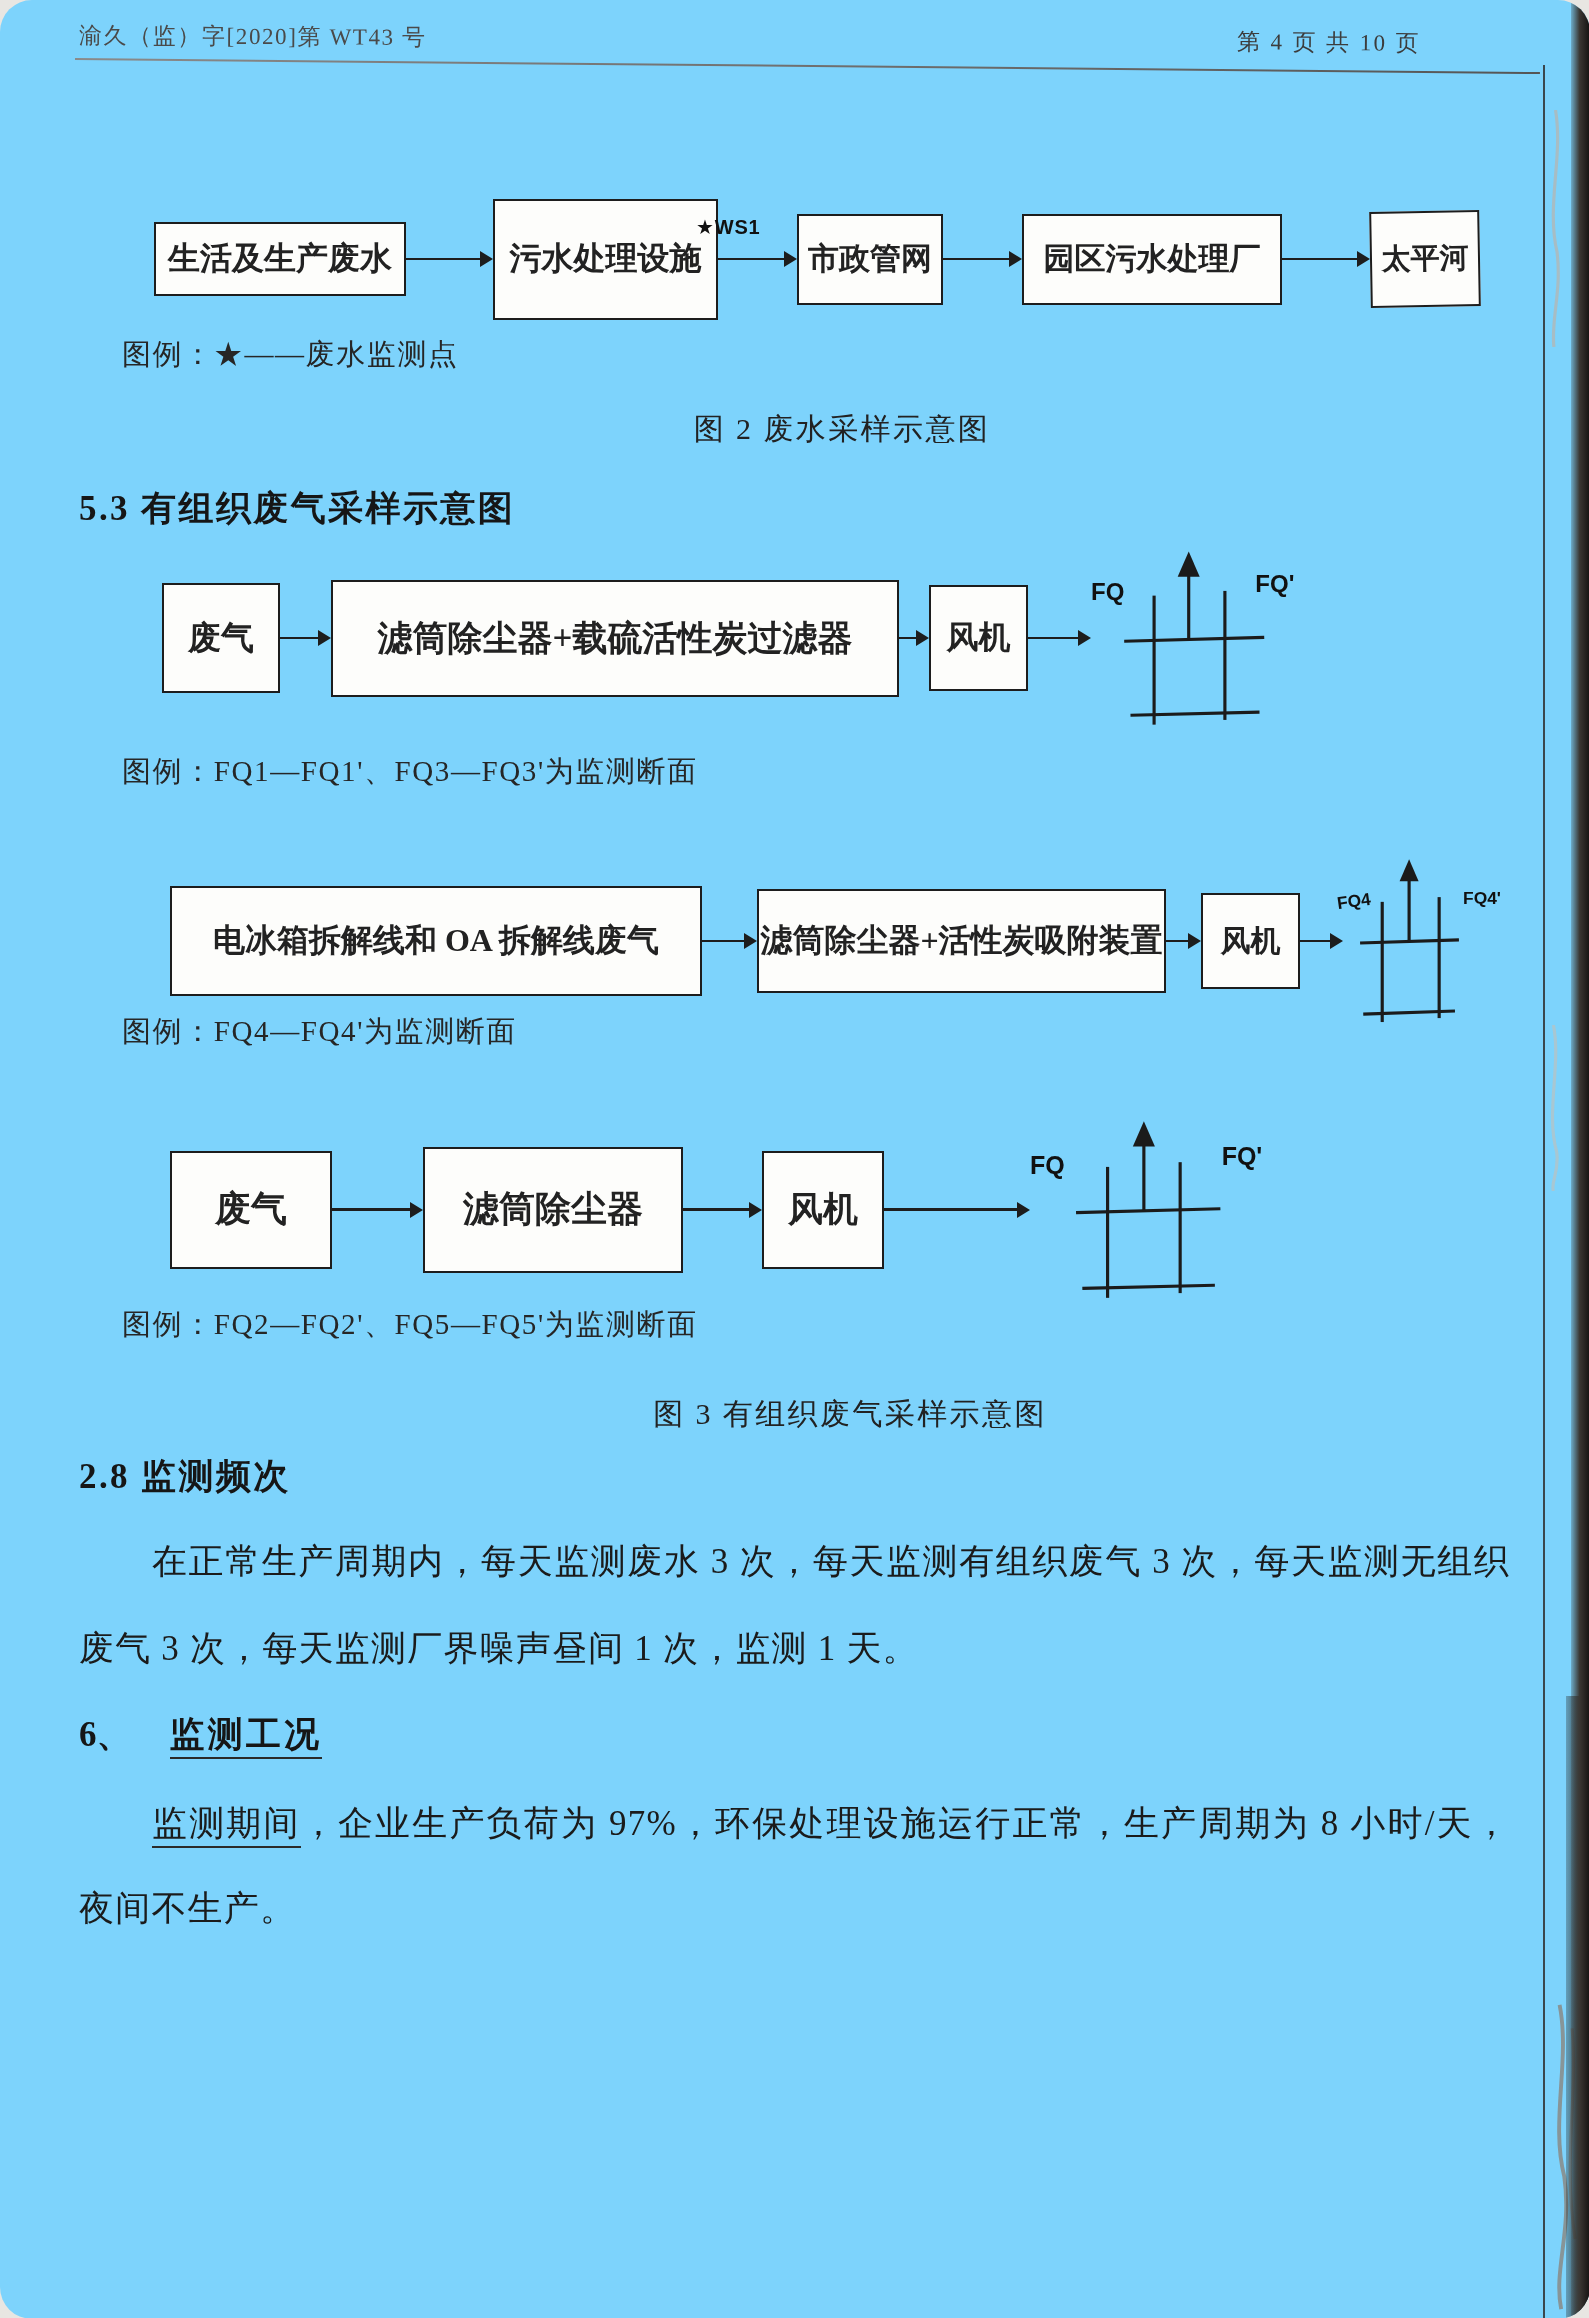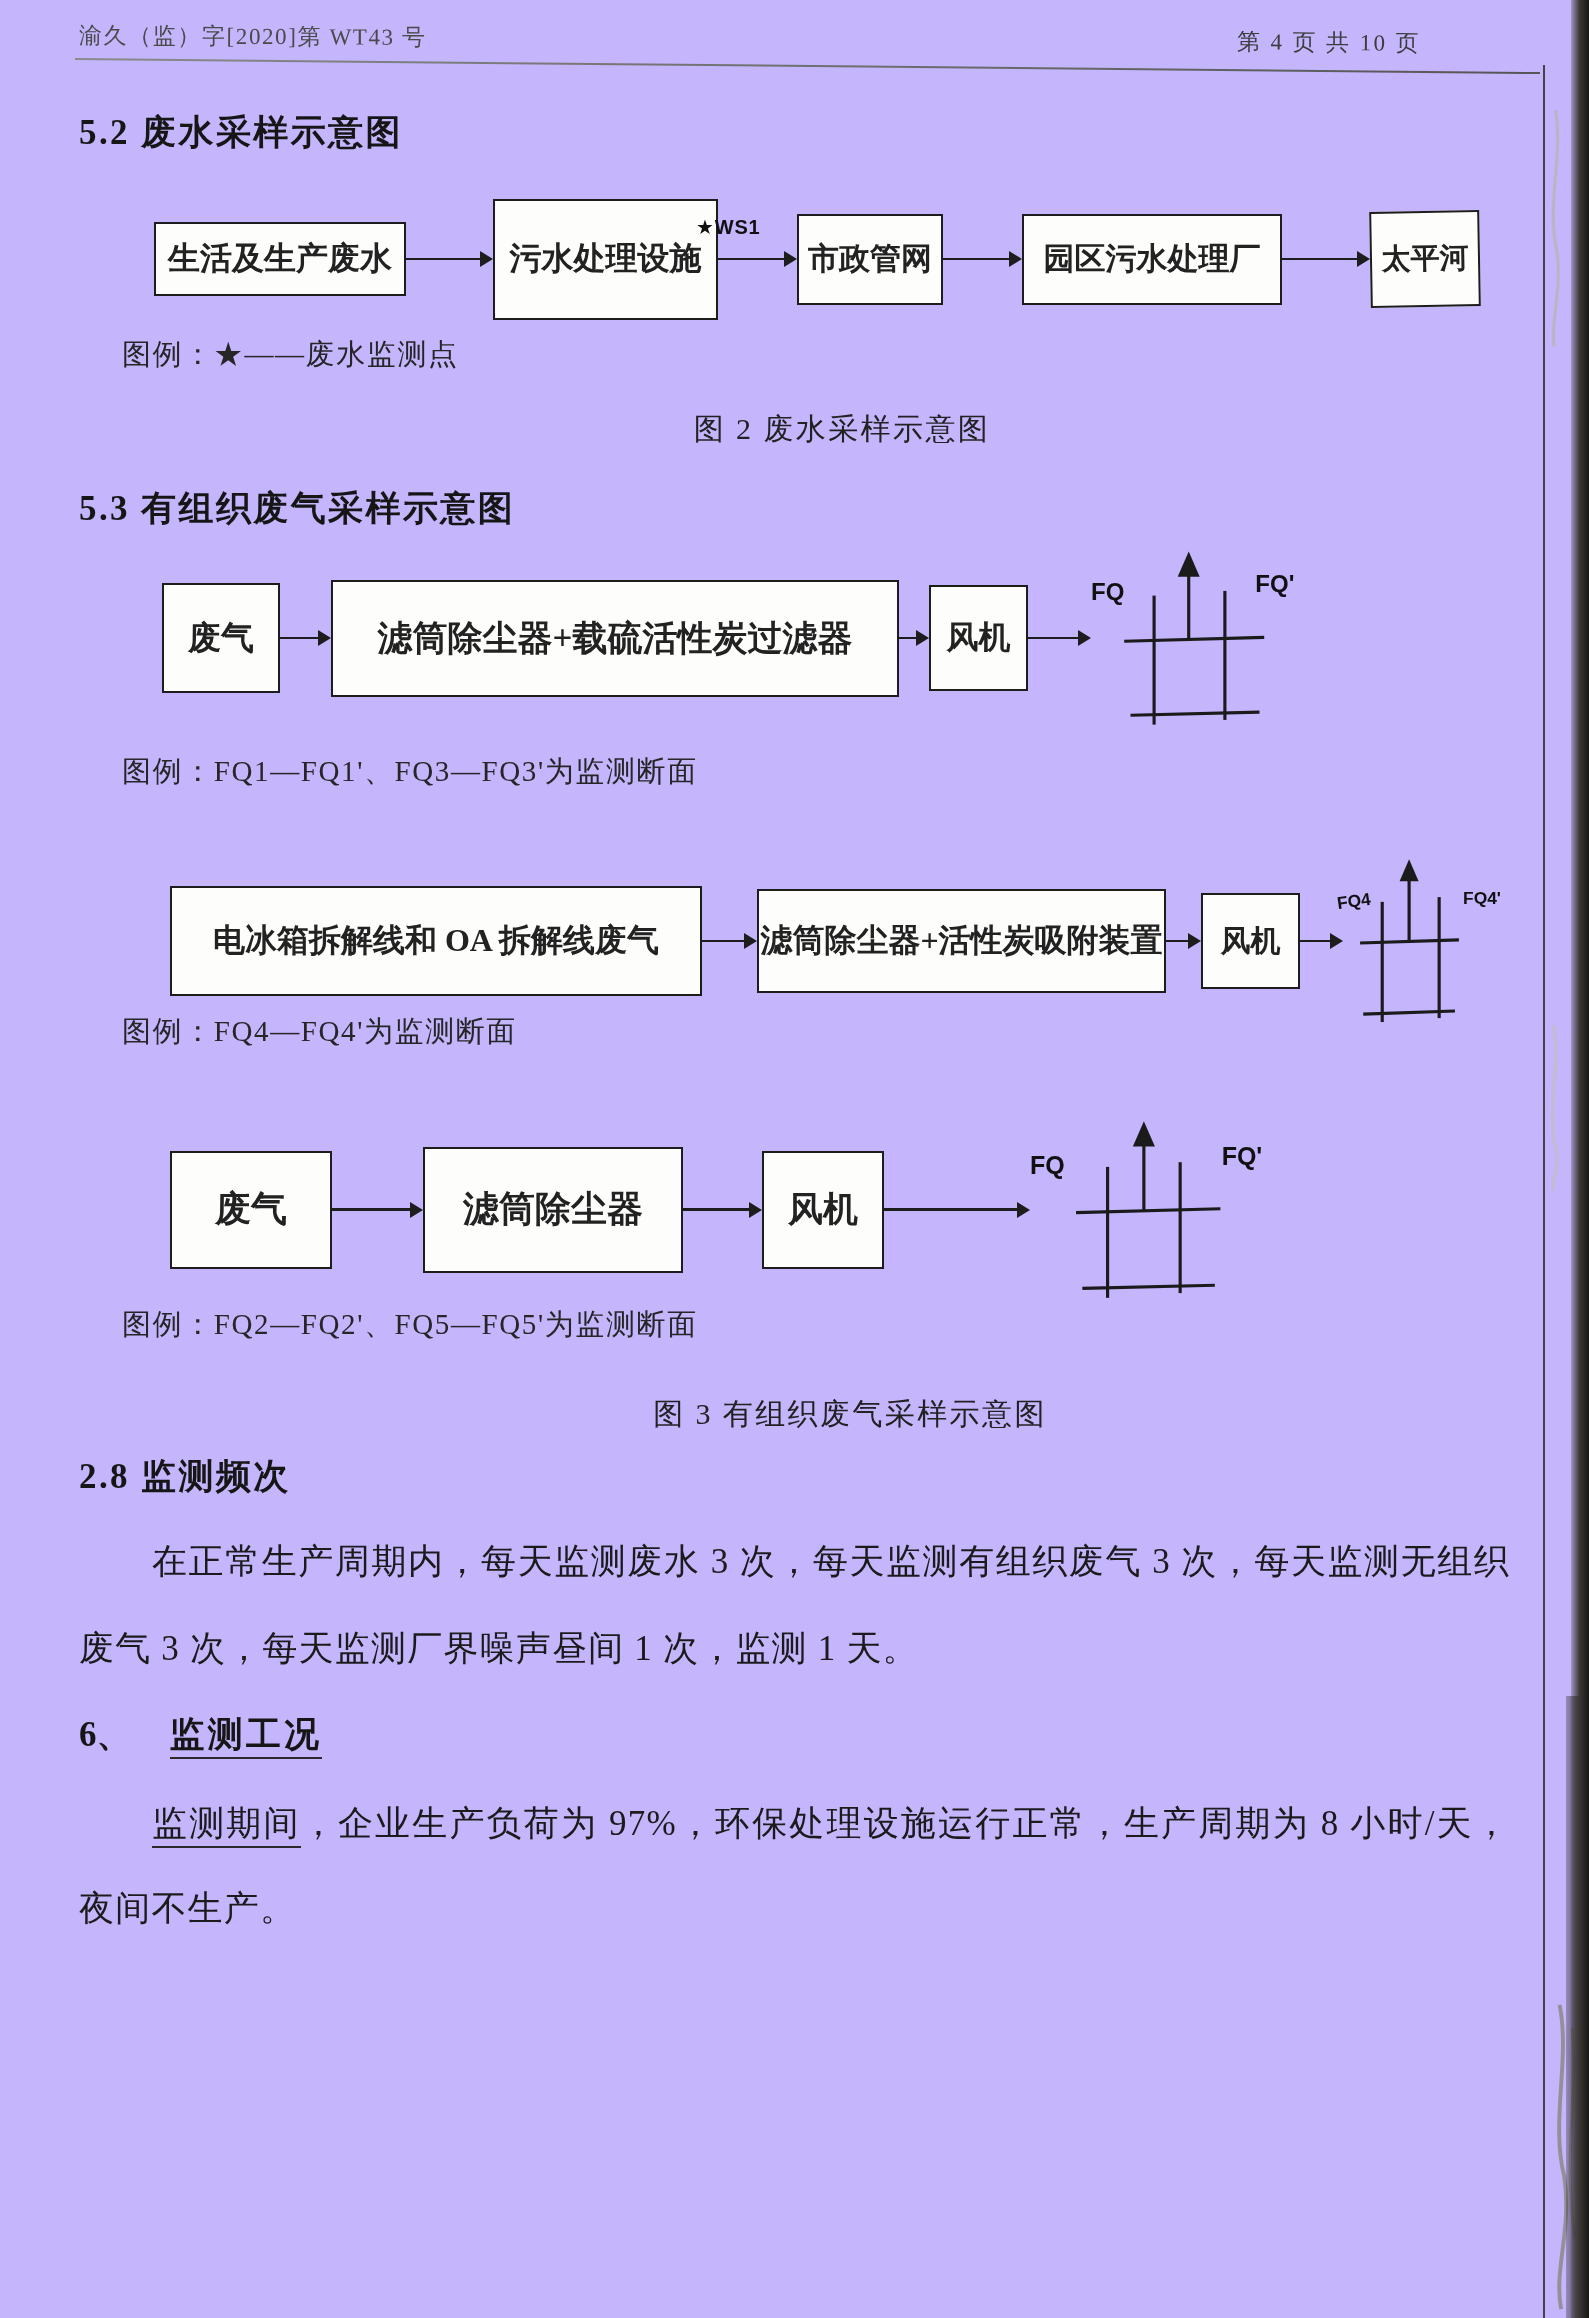--- a/index.html
+++ b/index.html
@@ -1,17 +1,17 @@
 <!DOCTYPE html>
 <html style="font-size:12.6px"><head>
 <meta charset="utf-8">
 <style>
   html,body{margin:0;padding:0;background:#e8e6e2;}
-  .page{position:relative;width:1590px;height:2319px;background:#c4b5fd;overflow:hidden;
-        font-family:"Liberation Serif","DejaVu Serif",serif;color:#1c1c1c;}
+  .page{position:relative;width:1590px;height:2319px;background:#7dd3fc;overflow:hidden;
+        font-family:"Liberation Serif","DejaVu Serif",serif;color:#1c1c1c;border-radius:32px;}
   .abs{position:absolute;}
   
   .hdr-doc{left:79px;top:20.5px;font-size:23px;color:#4a4a4a;letter-spacing:1.6px;transform:rotate(0.3deg);}
   .hdr-page{left:1237px;top:27px;font-size:23px;color:#3c3c3c;letter-spacing:2.4px;transform:rotate(0.5deg);}
   .hdr-rule{left:75px;top:58px;width:1465px;height:2.4px;background:linear-gradient(to right,#8a8a8a,#555);
             transform:rotate(0.55deg);transform-origin:left center;}
   
   .h-sec{font-size:35px;font-weight:bold;letter-spacing:2.4px;color:#161616;}
   .legend{font-size:29px;letter-spacing:1.6px;color:#262626;}
   .caption{left:0;width:1590px;text-align:center;font-size:30px;letter-spacing:2.4px;color:#222;}
@@ -42,21 +42,20 @@
 </style>
 </head>
 <body>
 
 <div class="page">
 
   <div class="abs hdr-doc">渝久（监）字[2020]第 WT43 号</div>
   <div class="abs hdr-page">第 4 页 共 10 页</div>
   <div class="abs hdr-rule"></div>
 
-  <div class="abs h-sec" style="left:79px;top:109px;">5.2 废水采样示意图</div>
 
   <div class="flow" style="left:154px;top:207px;height:104px;">
     <div class="fbox" style="width:252px;height:74px;font-size:32px;">生活及生产废水</div>
     <div class="arrow" style="width:87px;">
         <span class="shaft"></span>
         <span class="ahead"></span>
       </div>
     <div class="fbox" style="width:225px;height:121px;font-size:32px;">污水处理设施</div>
     <div class="arrow" style="width:79px;">
       <span class="star-label">★WS1</span>

